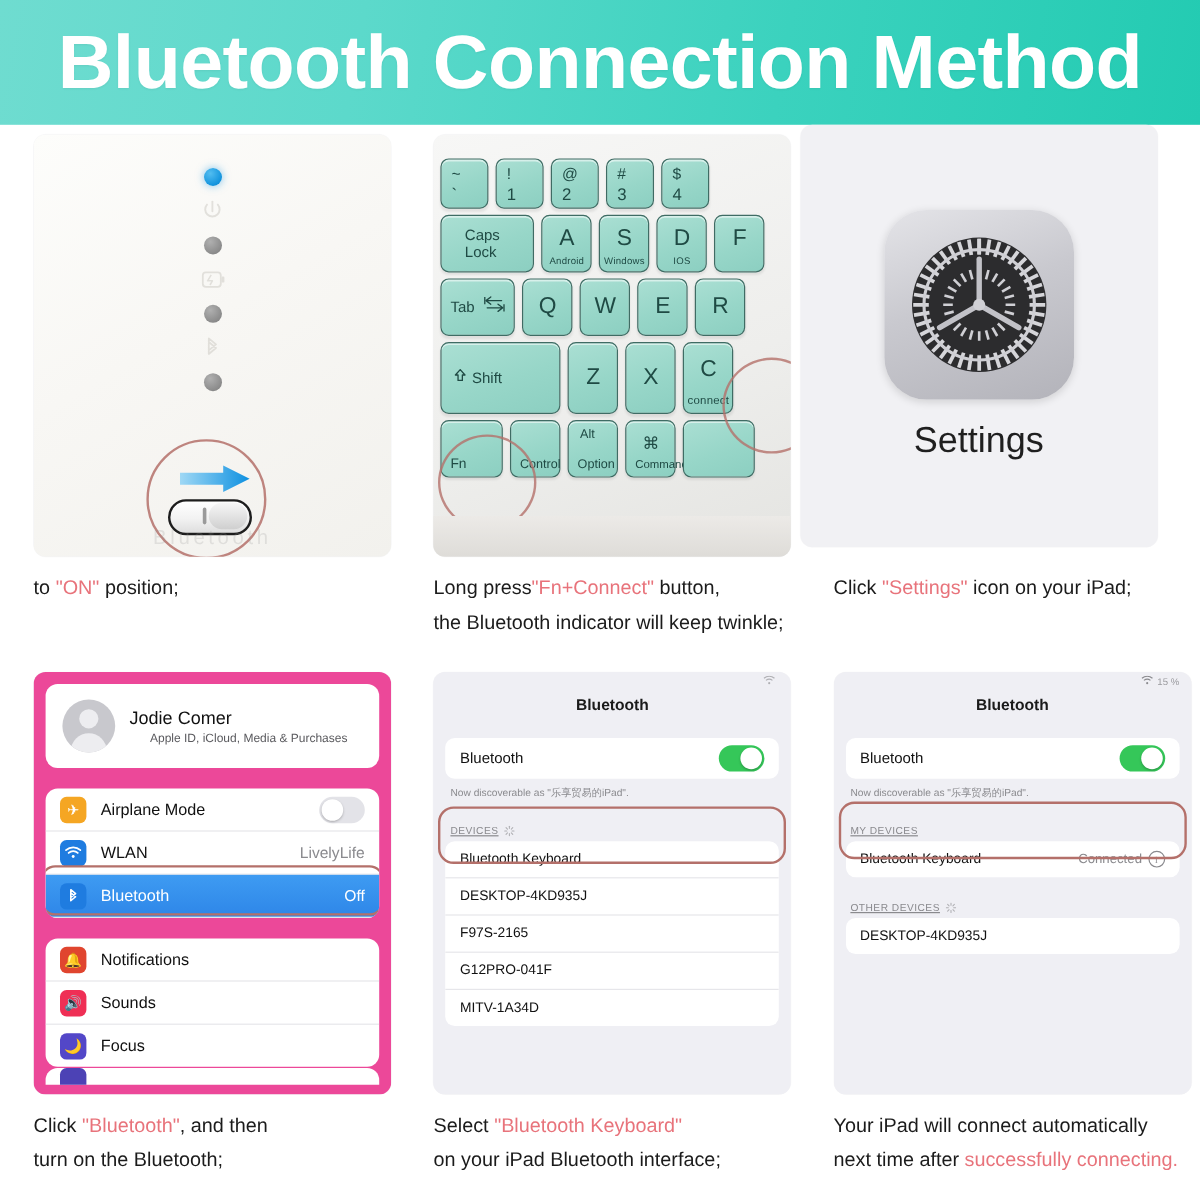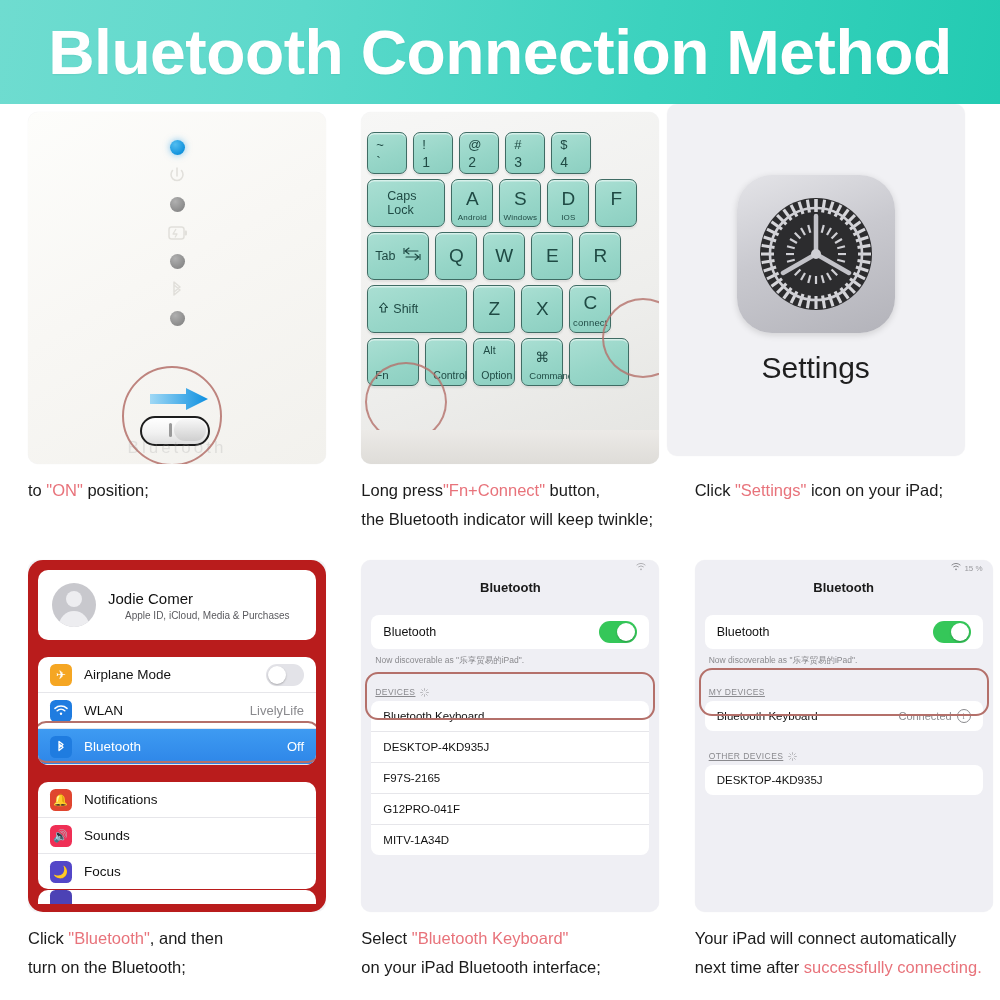--- a/index.html
+++ b/index.html
@@ -116,21 +116,21 @@
     color:#1f4a44;
     position:relative;
     margin-right:6px;
     box-shadow:0 1.5px 0 rgba(255,255,255,.55) inset, 0 2px 2px rgba(0,0,0,.08);
     flex:none;
     box-sizing:border-box;
   }
   .row1 .key{width:40px;height:42px;}
   .row2 .key{width:42px;height:48px;}
   .row3 .key{width:42px;height:48px;}
-  .row4 .key{width:42px;height:48px;}
+  .row4 .key{width:42px;height:60px;}
   .row5 .key{width:42px;height:48px;}
   .key .big{
     position:absolute;left:50%;top:50%;transform:translate(-50%,-50%);
     font-size:19px;
   }
   .key .dual-top{position:absolute;left:8px;top:4px;font-size:13px;}
   .key .dual-bot{position:absolute;left:8px;bottom:3px;font-size:14px;}
   .key .sub{
     position:absolute;left:50%;transform:translateX(-50%);
     bottom:4px;font-size:8px;letter-spacing:.2px;
@@ -169,23 +169,22 @@
     display:flex;align-items:center;justify-content:center;
     box-shadow:0 2px 7px rgba(0,0,0,.14);
   }
   .settings-label{
     margin-top:18px;font-size:30px;color:#1f1f1f;
     font-family:"Liberation Sans", sans-serif;
   }
 
   
   .ios{
-    position:absolute;inset:0;background:#b91c1c;
+    position:absolute;inset:0;background:#ec4899;
     font-family:"Liberation Sans", sans-serif;
-    border-radius:15px;
   }
   .acct{
     display:flex;align-items:center;padding:13px 14px;margin:10px 10px 0 10px;
     background:#fff;border-radius:10px;
   }
   .avatar{
     width:44px;height:44px;border-radius:50%;
     background:#c8c8cd;position:relative;overflow:hidden;flex:none;
   }
   .avatar:before{

